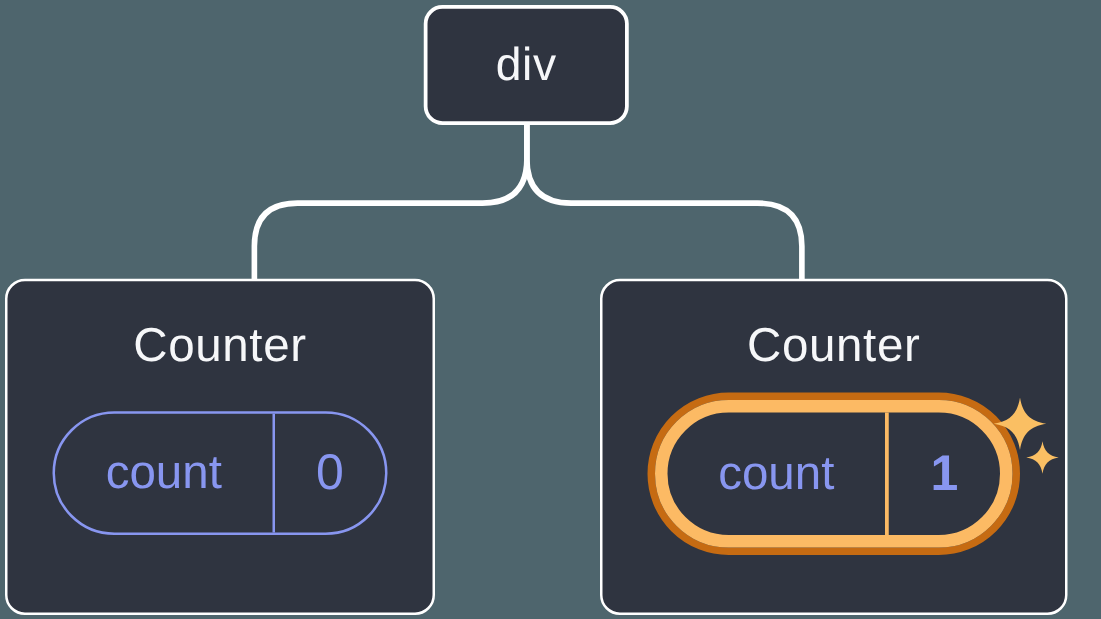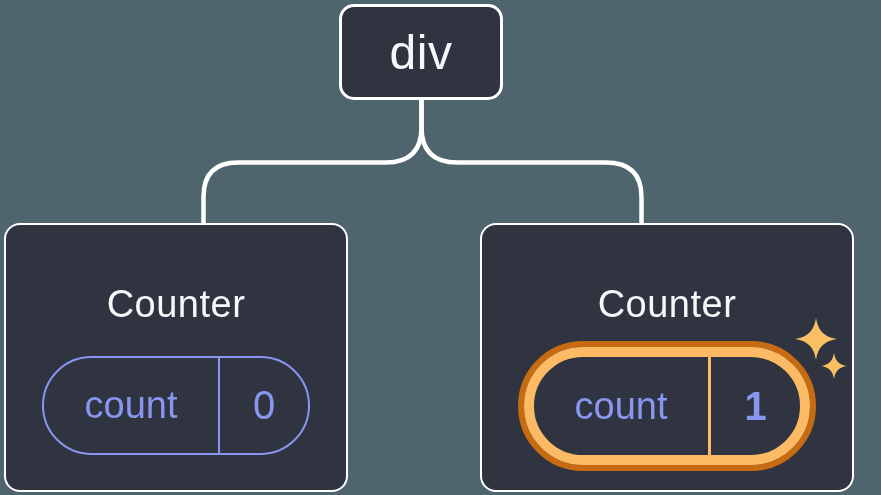--- a/index.html
+++ b/index.html
@@ -5,30 +5,30 @@
   html,body{margin:0;padding:0;background:#4e656d;}
   .stage{
     position:relative;width:881px;height:495px;background:#4e656d;
     font-family:"Liberation Sans",sans-serif;overflow:hidden;
   }
   .connectors{position:absolute;left:0;top:0;width:881px;height:495px;}
   .node-root{
     position:absolute;left:339px;top:4px;width:164px;height:96px;
     box-sizing:border-box;background:#2f3440;border:3px solid #ffffff;
     border-radius:15px;display:flex;align-items:center;justify-content:center;
-    color:#f6f7f9;font-size:48px;letter-spacing:0.5px;
+    color:#f6f7f9;font-size:37px;letter-spacing:0.5px;
   }
   .card{
     position:absolute;top:223px;height:269px;box-sizing:border-box;
     background:#2f3440;border:2.5px solid #ffffff;border-radius:16px;
   }
   .card-left{left:4px;width:344px;}
   .card-right{left:480px;width:374px;}
   .card-title{
-    margin-top:56px;height:46px;line-height:46px;text-align:center;
+    margin-top:29px;height:46px;line-height:46px;text-align:center;
     font-size:38px;font-weight:500;color:#f6f7f9;letter-spacing:0.5px;
   }
   
   .pill{
     box-sizing:border-box;width:268px;height:99px;margin:29px auto 0;
     border:2.5px solid #8896f0;border-radius:60px;display:flex;color:#8896f0;
   }
   .seg{display:flex;align-items:center;justify-content:center;box-sizing:border-box;}
   .pill .seg-key{width:176px;border-right:2.5px solid #8896f0;font-size:38px;}
   .pill .seg-val{flex:1;font-size:40px;}

